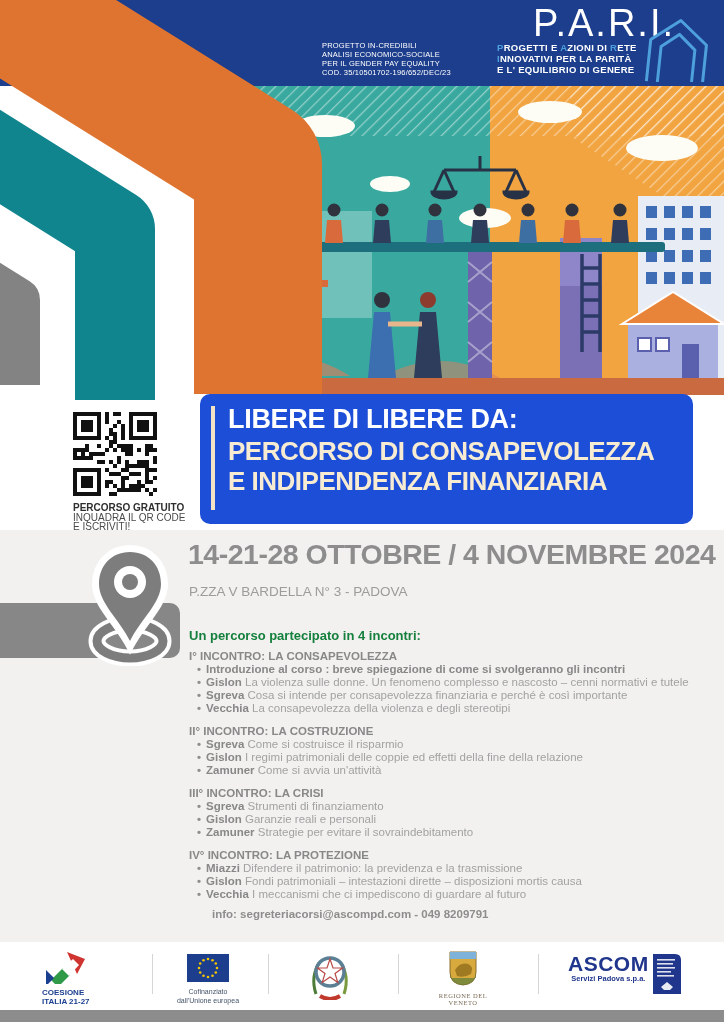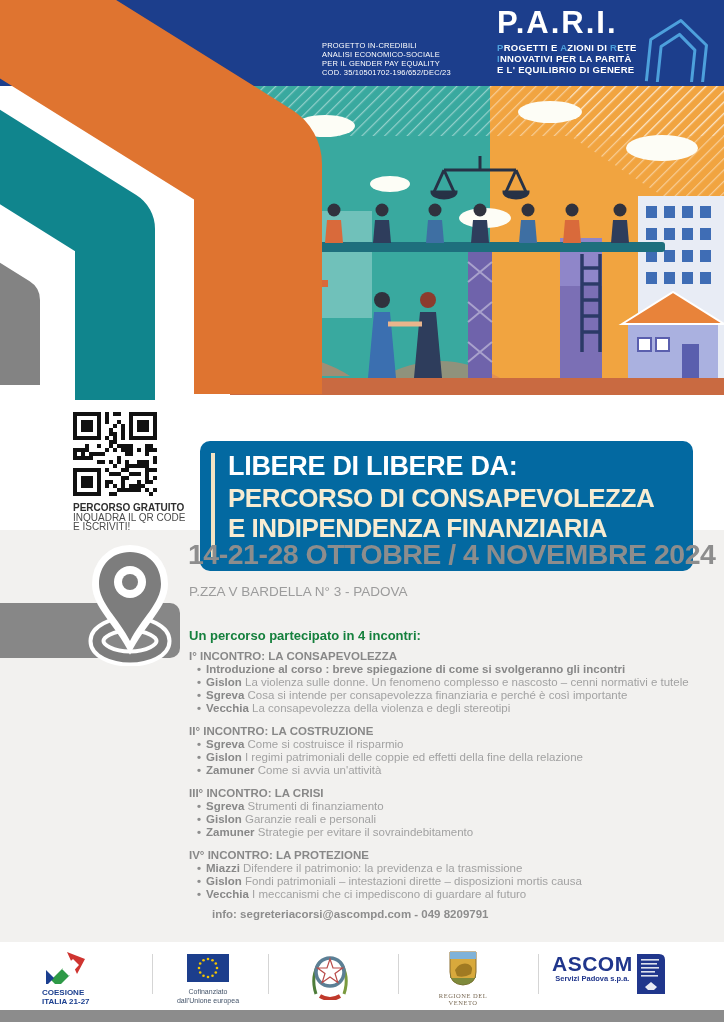--- a/index.html
+++ b/index.html
@@ -4,31 +4,31 @@
 <style>
   html,body{margin:0;padding:0;background:#e9e9e9;}
   *{box-sizing:border-box;}
   .poster{position:relative;width:724px;height:1024px;background:#ffffff;overflow:hidden;
           font-family:"Liberation Sans", sans-serif;}
   
   .header-band{position:absolute;left:0;top:0;width:724px;height:86px;background:#1c3e8c;}
   .project-block{position:absolute;left:322px;top:41px;color:#ffffff;font-size:7.5px;line-height:9px;
                  letter-spacing:.2px;font-weight:400;}
   .pari-block{position:absolute;left:497px;top:6px;color:#ffffff;}
-  .pari-title{font-size:31px;letter-spacing:2px;font-weight:700;line-height:34px;}
+  .pari-title{font-size:38px;letter-spacing:2px;font-weight:400;line-height:34px;margin-left:36px;}
   .pari-sub{font-size:9.5px;font-weight:700;line-height:11px;letter-spacing:.3px;margin-top:2px;}
   .pari-sub .hl{color:#4da0dc;}
   .pari-house{position:absolute;left:630px;top:8px;}
   
   .illustration{position:absolute;left:230px;top:86px;width:494px;height:309px;}
   
   .left-graphic{position:absolute;left:0;top:0;width:340px;height:560px;z-index:5;pointer-events:none;}
   
-  .title-banner{position:absolute;left:200px;top:394px;width:493px;height:130px;background:#0369a1;
-                border-radius:10px;z-index:6;color:#ffffff;margin-top:47px;}
+  .title-banner{position:absolute;left:200px;top:394px;width:493px;height:130px;background:#1d4ed8;
+                border-radius:10px;z-index:6;color:#ffffff;}
   .banner-rule{position:absolute;left:11px;top:12px;width:3.5px;height:104px;background:#f2e3c4;}
   .banner-text{position:absolute;left:28px;top:9px;}
   .banner-l1{font-size:27px;font-weight:700;line-height:33px;letter-spacing:-.3px;}
   .banner-l2,.banner-l3{font-size:26px;font-weight:700;line-height:30px;color:#f7ecd2;letter-spacing:-.5px;}
   
   .qr-wrap{position:absolute;left:73px;top:412px;z-index:6;}
   .qr-caption{margin-top:3px;font-size:10px;line-height:9.5px;color:#4a4a4a;}
   .qr-caption .b{font-weight:700;color:#2e2e2e;}
   
   .section-bg{position:absolute;left:0;top:530px;width:724px;height:412px;background:#f2f1ef;}
@@ -620,21 +620,21 @@
     <div class="logo-group" style="left:428px;top:8px;width:70px">
       <svg width="30" height="36" viewBox="0 0 30 36">
         <path d="M2 2 L28 2 L28 22 Q28 34 15 35 Q2 34 2 22 Z" fill="#d8a93c" stroke="#8a6d2f" stroke-width="1"></path>
         <rect x="2" y="2" width="26" height="7" fill="#7fb2d8"></rect>
         <path d="M7 20 Q12 12 20 14 Q26 16 23 24 Q16 28 9 26 Z" fill="#a07a22"></path>
         <path d="M2 28 L28 28 L28 22 Q28 34 15 35 Q2 34 2 22 Z" fill="#5a7d3a" opacity=".7"></path>
       </svg>
       <div class="veneto-caption">REGIONE DEL VENETO</div>
     </div>
 
-    <div class="logo-group" style="left:552px;top:12px">
+    <div class="logo-group" style="left:568px;top:12px">
       <div style="display:flex;align-items:flex-start;">
         <div>
           <div class="ascom-title">ASCOM</div>
           <div class="ascom-sub">Servizi Padova s.p.a.</div>
         </div>
         <svg width="28" height="40" viewBox="0 0 28 40" style="margin-left:4px">
           <path d="M0 0 L22 0 Q28 0 28 6 L28 40 L0 40 Z" fill="#20368c"></path>
           <g fill="#ffffff" opacity=".85">
             <rect x="4" y="5" width="18" height="1.6"></rect>
               <rect x="4" y="9" width="16" height="1.6"></rect>

